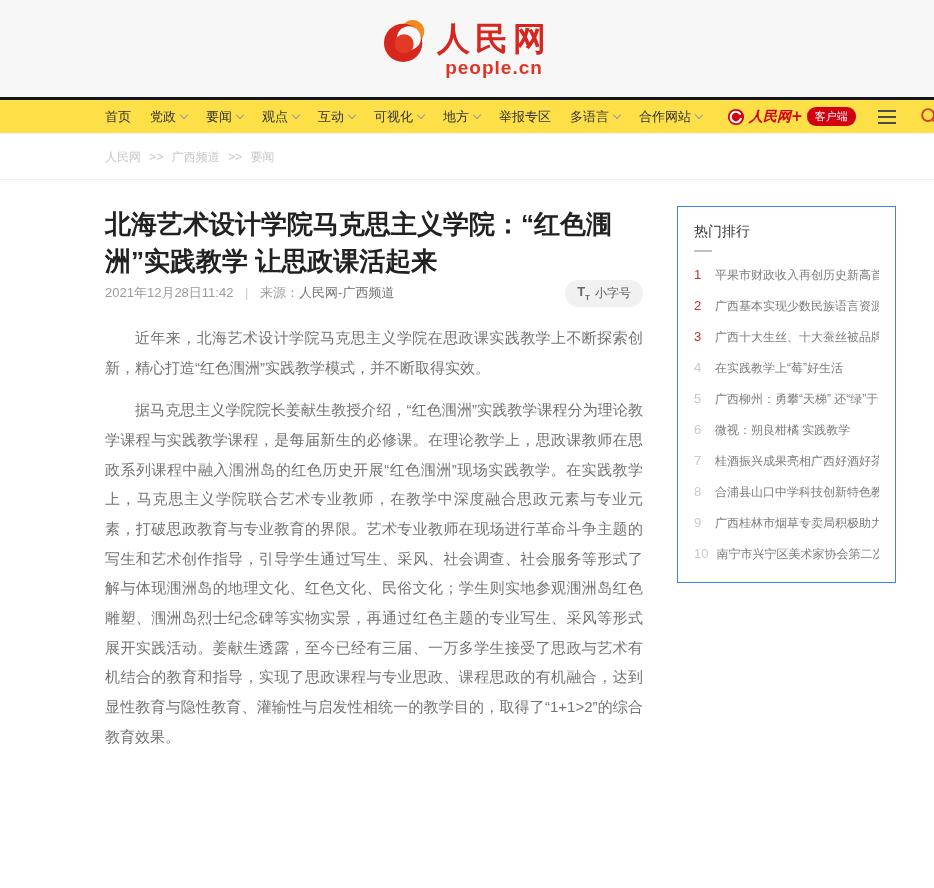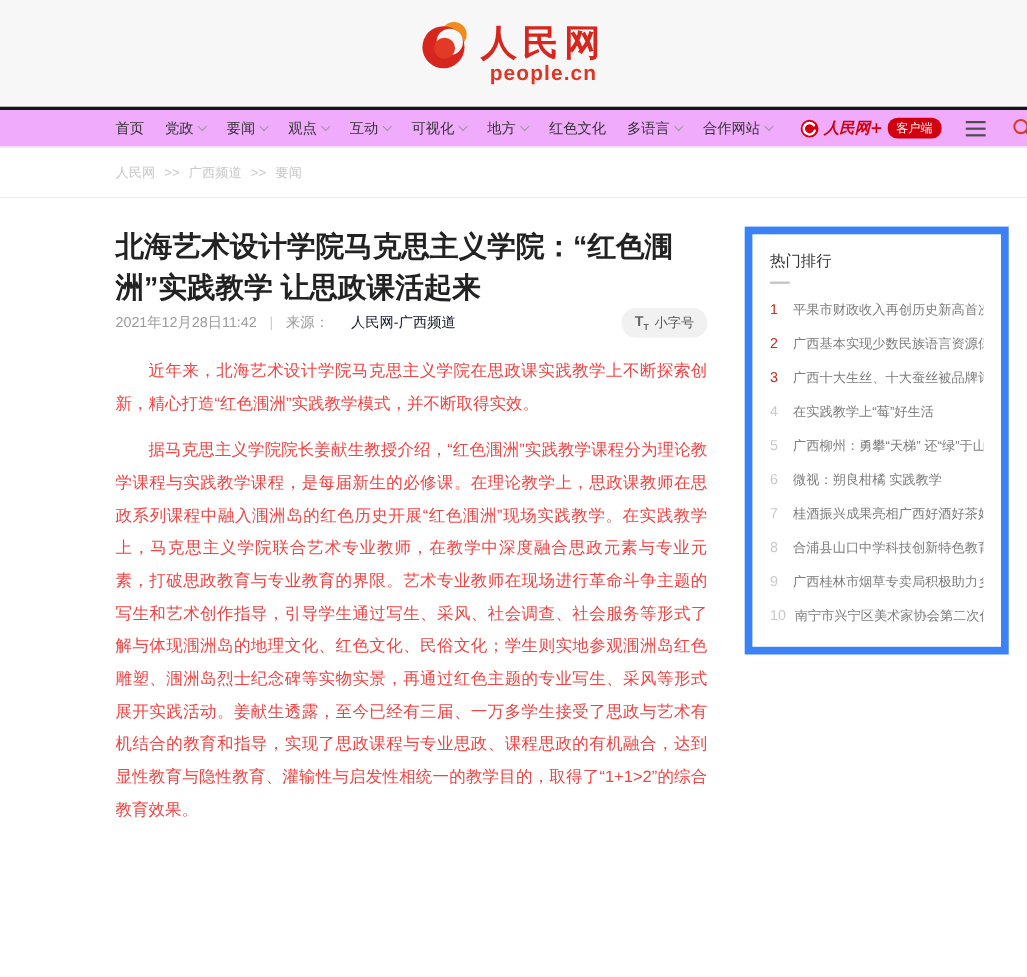--- a/index.html
+++ b/index.html
@@ -9,21 +9,21 @@
   
   .top-band { height:97px; background:#f7f7f7; display:flex; align-items:center; justify-content:center; }
   .logo { display:flex; align-items:flex-start; gap:8px; cursor:pointer; }
   .logo-txt { display:flex; flex-direction:column; align-items:center; margin-top:4px; }
   .logo-cn { color:#d7261d; font-size:33px; font-weight:bold; letter-spacing:5px;
     font-family:"DejaVu Serif","Liberation Serif",serif; line-height:1; }
   .logo-en { color:#e03424; font-size:19px; font-weight:bold; letter-spacing:1px; margin-top:2px; }
   .black-line { height:3px; background:#151515; }
 
   
-  .navbar { height:34px; background:#f0abfc; display:flex; align-items:center; padding-left:105px;
+  .navbar { height:34px; background:#fde047; display:flex; align-items:center; padding-left:105px;
     font-size:13px; color:#333; border-bottom:1px solid #f3f3f3; }
   .nav-item { display:flex; align-items:center; margin-right:19px; cursor:pointer; white-space:nowrap; }
   .caret { display:inline-block; width:6px; height:6px; border-right:1px solid #999; border-bottom:1px solid #999;
     transform:rotate(45deg); margin-left:5px; margin-top:-4px; }
   .client-badge { display:flex; align-items:flex-end; gap:4px; margin-left:6px; cursor:pointer; white-space:nowrap; }
   .badge-brand { color:#d2000f; font-weight:bold; font-style:italic; font-size:14px;
     font-family:"DejaVu Serif","Liberation Serif",serif; }
   .badge-pill { background:#d2000f; color:#fff; font-size:11px; border-radius:9px; padding:2px 8px; }
   .hamburger { margin-left:22px; display:flex; flex-direction:column; gap:4px; cursor:pointer; }
   .hamburger span { width:18px; height:2px; background:#4c4c4c; display:block; }
@@ -34,29 +34,29 @@
   .breadcrumb span.link { cursor:pointer; }
   .crumb-sep { margin:0 5px; }
 
   
   .content { display:flex; padding:26px 0 0 105px; gap:34px; align-items:flex-start; }
   .article { width:538px; }
   .article h1 { font-size:26px; line-height:1.42; color:#222; font-weight:700; }
   .meta-row { display:flex; align-items:center; justify-content:space-between; margin-bottom:16px; }
   .meta-left { font-size:13px; color:#9b9b9b; }
   .meta-sep { margin:0 8px; color:#ccc; }
-  .source-link { color:#0f172a; cursor:pointer;margin-left:20px; }
+  .source-link { color:#737373; cursor:pointer; }
   .font-size-btn { background:#f1f1f1; border:none; border-radius:13px; padding:5px 12px; color:#555;
     font-size:12px; display:flex; align-items:flex-end; gap:5px; cursor:pointer; }
   .tt-icon { font-weight:bold; color:#666; font-size:13px; line-height:1; }
   .tt-icon small { font-size:8px; vertical-align:sub; }
-  .article p { font-size:15px; color:#ef4444; line-height:1.98; text-indent:2em; text-align:justify; margin-bottom:13px; }
-
-  
-  .sidebar { width:240px; border:7px solid #3b82f6; background:#fff; padding:16px 16px 20px; }
+  .article p { font-size:15px; color:#737373; line-height:1.98; text-indent:2em; text-align:justify; margin-bottom:13px; }
+
+  
+  .sidebar { width:219px; border:1px solid #3b82f6; background:#fff; padding:16px 16px 20px; }
   .sidebar-title { font-size:14px; color:#333; }
   .title-underline { width:18px; height:2px; background:#c3c3c3; margin-top:9px; }
   .rank-list { list-style:none; margin-top:4px; }
   .rank-item { display:flex; gap:8px; align-items:baseline; margin-top:15px; cursor:pointer; }
   .rank-num { font-size:13px; color:#c9c9c9; min-width:13px; flex:none; }
   .rank-item.top3 .rank-num { color:#c82e21; }
   .rank-text { font-size:12px; color:#7d7d7d; line-height:1.25; white-space:nowrap; overflow:hidden; }
 </style>
 </head>
 <body>
@@ -99,21 +99,21 @@
     </div>
   <div class="nav-item">
       <span>可视化</span>
       <i class="caret"></i>
     </div>
   <div class="nav-item">
       <span>地方</span>
       <i class="caret"></i>
     </div>
   <div class="nav-item">
-      <span>红色文化</span>
+      <span>举报专区</span>
     </div>
   <div class="nav-item">
       <span>多语言</span>
       <i class="caret"></i>
     </div>
   <div class="nav-item">
       <span>合作网站</span>
       <i class="caret"></i>
     </div>
 

